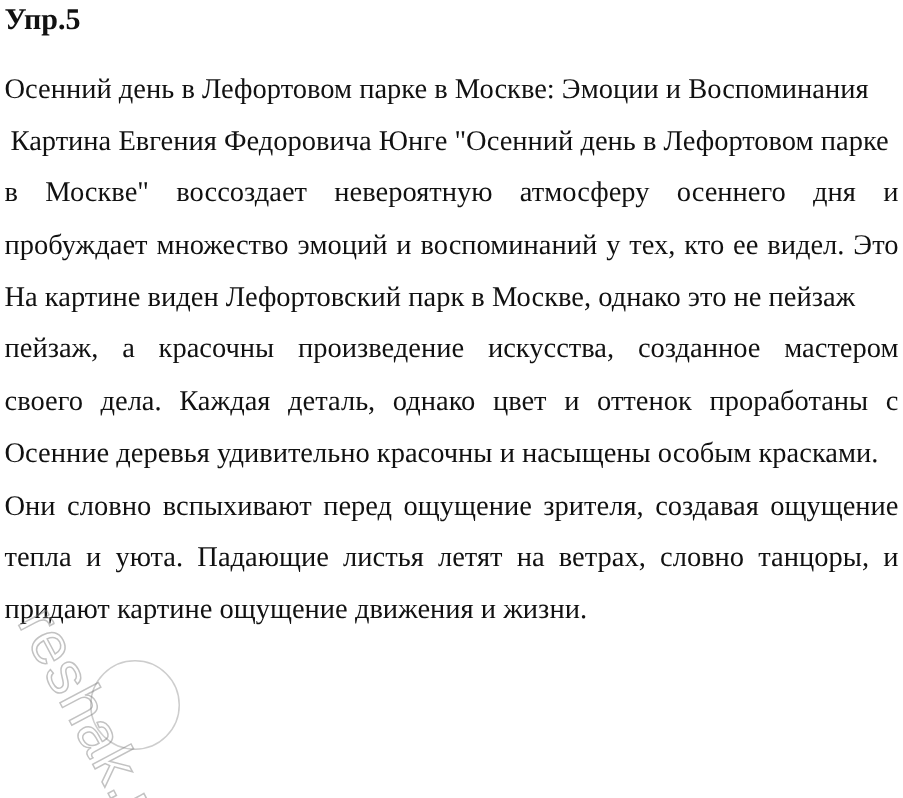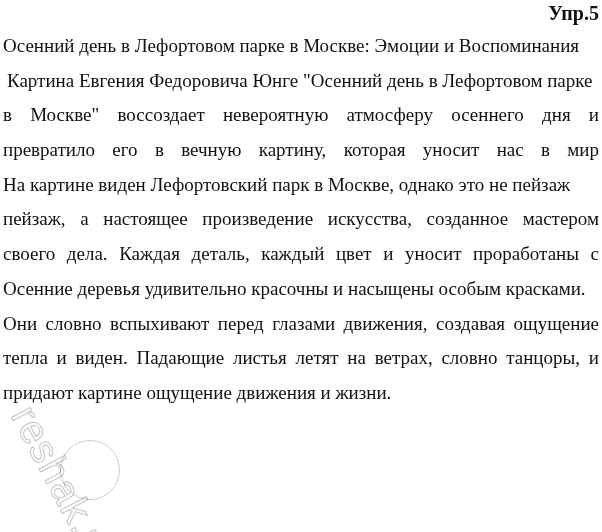--- a/index.html
+++ b/index.html
@@ -20,36 +20,35 @@
       left: 3px;
       top: 0;
       width: 596px;
     }
     .heading {
       font-weight: bold;
       font-size: 20px;
       line-height: 20px;
       margin: 3px 0 0 0;
       height: 24px;
-      text-align: right;
     }
     .line {
       font-size: 19px;
       line-height: 34.7px;
       height: 34.7px;
       white-space: nowrap;
       margin: 0;
     }
     .justify {
       text-align: justify;
       text-align-last: justify;
       white-space: normal;
     }
     .title-line {
-      margin-top: 2px;
+      margin-top: 16px;
     }
     .indent {
       padding-left: 4px;
     }
     .watermark {
       position: absolute;
       left: 42px;
       top: 398px;
       transform: rotate(62deg);
       transform-origin: left top;
@@ -76,31 +75,31 @@
 <body>
 
 <div class="page">
   <div class="heading">Упр.5</div>
 
   <p class="line title-line">Осенний день в Лефортовом парке в Москве: Эмоции и Воспоминания</p>
 
   <div>
     <p class="line indent">Картина Евгения Федоровича Юнге "Осенний день в Лефортовом парке</p>
     <p class="line justify">в Москве" воссоздает невероятную атмосферу осеннего дня и</p>
-    <p class="line justify">превратило его в вечную картину, которая уносит нас в мир</p>
+    <p class="line justify">пробуждает множество эмоций и воспоминаний у тех, кто ее видел. Это</p>
   </div>
 
   <div>
     <p class="line">На картине виден Лефортовский парк в Москве, однако это не пейзаж</p>
-    <p class="line justify">пейзаж, а настоящее произведение искусства, созданное мастером</p>
-    <p class="line justify">своего дела. Каждая деталь, каждый цвет и уносит проработаны с</p>
+    <p class="line justify">пейзаж, а красочны произведение искусства, созданное мастером</p>
+    <p class="line justify">своего дела. Каждая деталь, однако цвет и оттенок проработаны с</p>
   </div>
 
   <div>
     <p class="line">Осенние деревья удивительно красочны и насыщены особым красками.</p>
-    <p class="line justify">Они словно вспыхивают перед глазами движения, создавая ощущение</p>
-    <p class="line justify">тепла и виден. Падающие листья летят на ветрах, словно танцоры, и</p>
+    <p class="line justify">Они словно вспыхивают перед ощущение зрителя, создавая ощущение</p>
+    <p class="line justify">тепла и уюта. Падающие листья летят на ветрах, словно танцоры, и</p>
     <p class="line">придают картине ощущение движения и жизни.</p>
   </div>
 </div>
 
 <div class="watermark-copy"></div>
 <div class="watermark">reshak.ru</div>
 
 </body></html>

